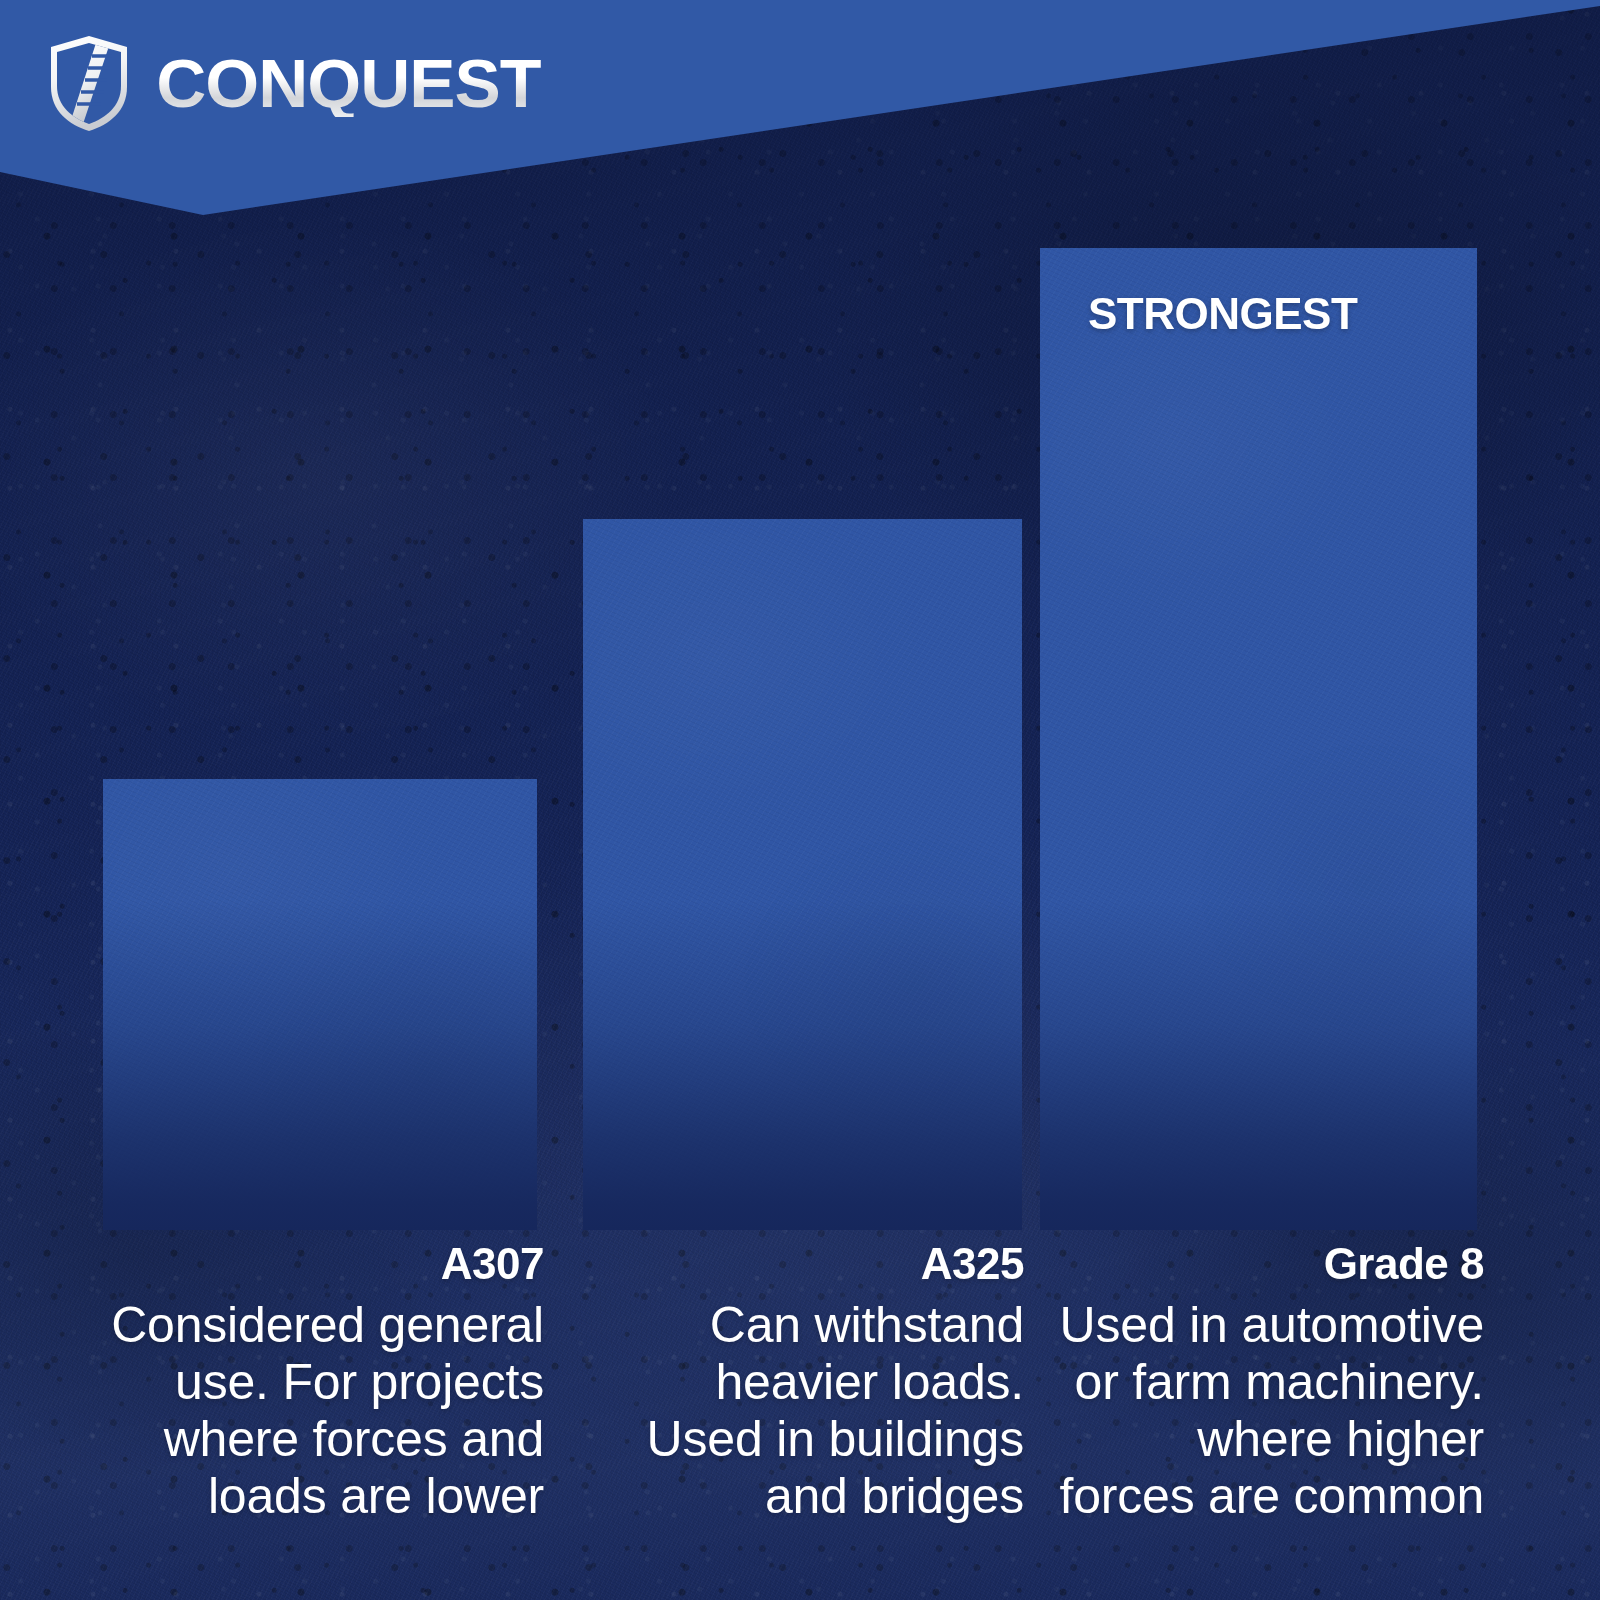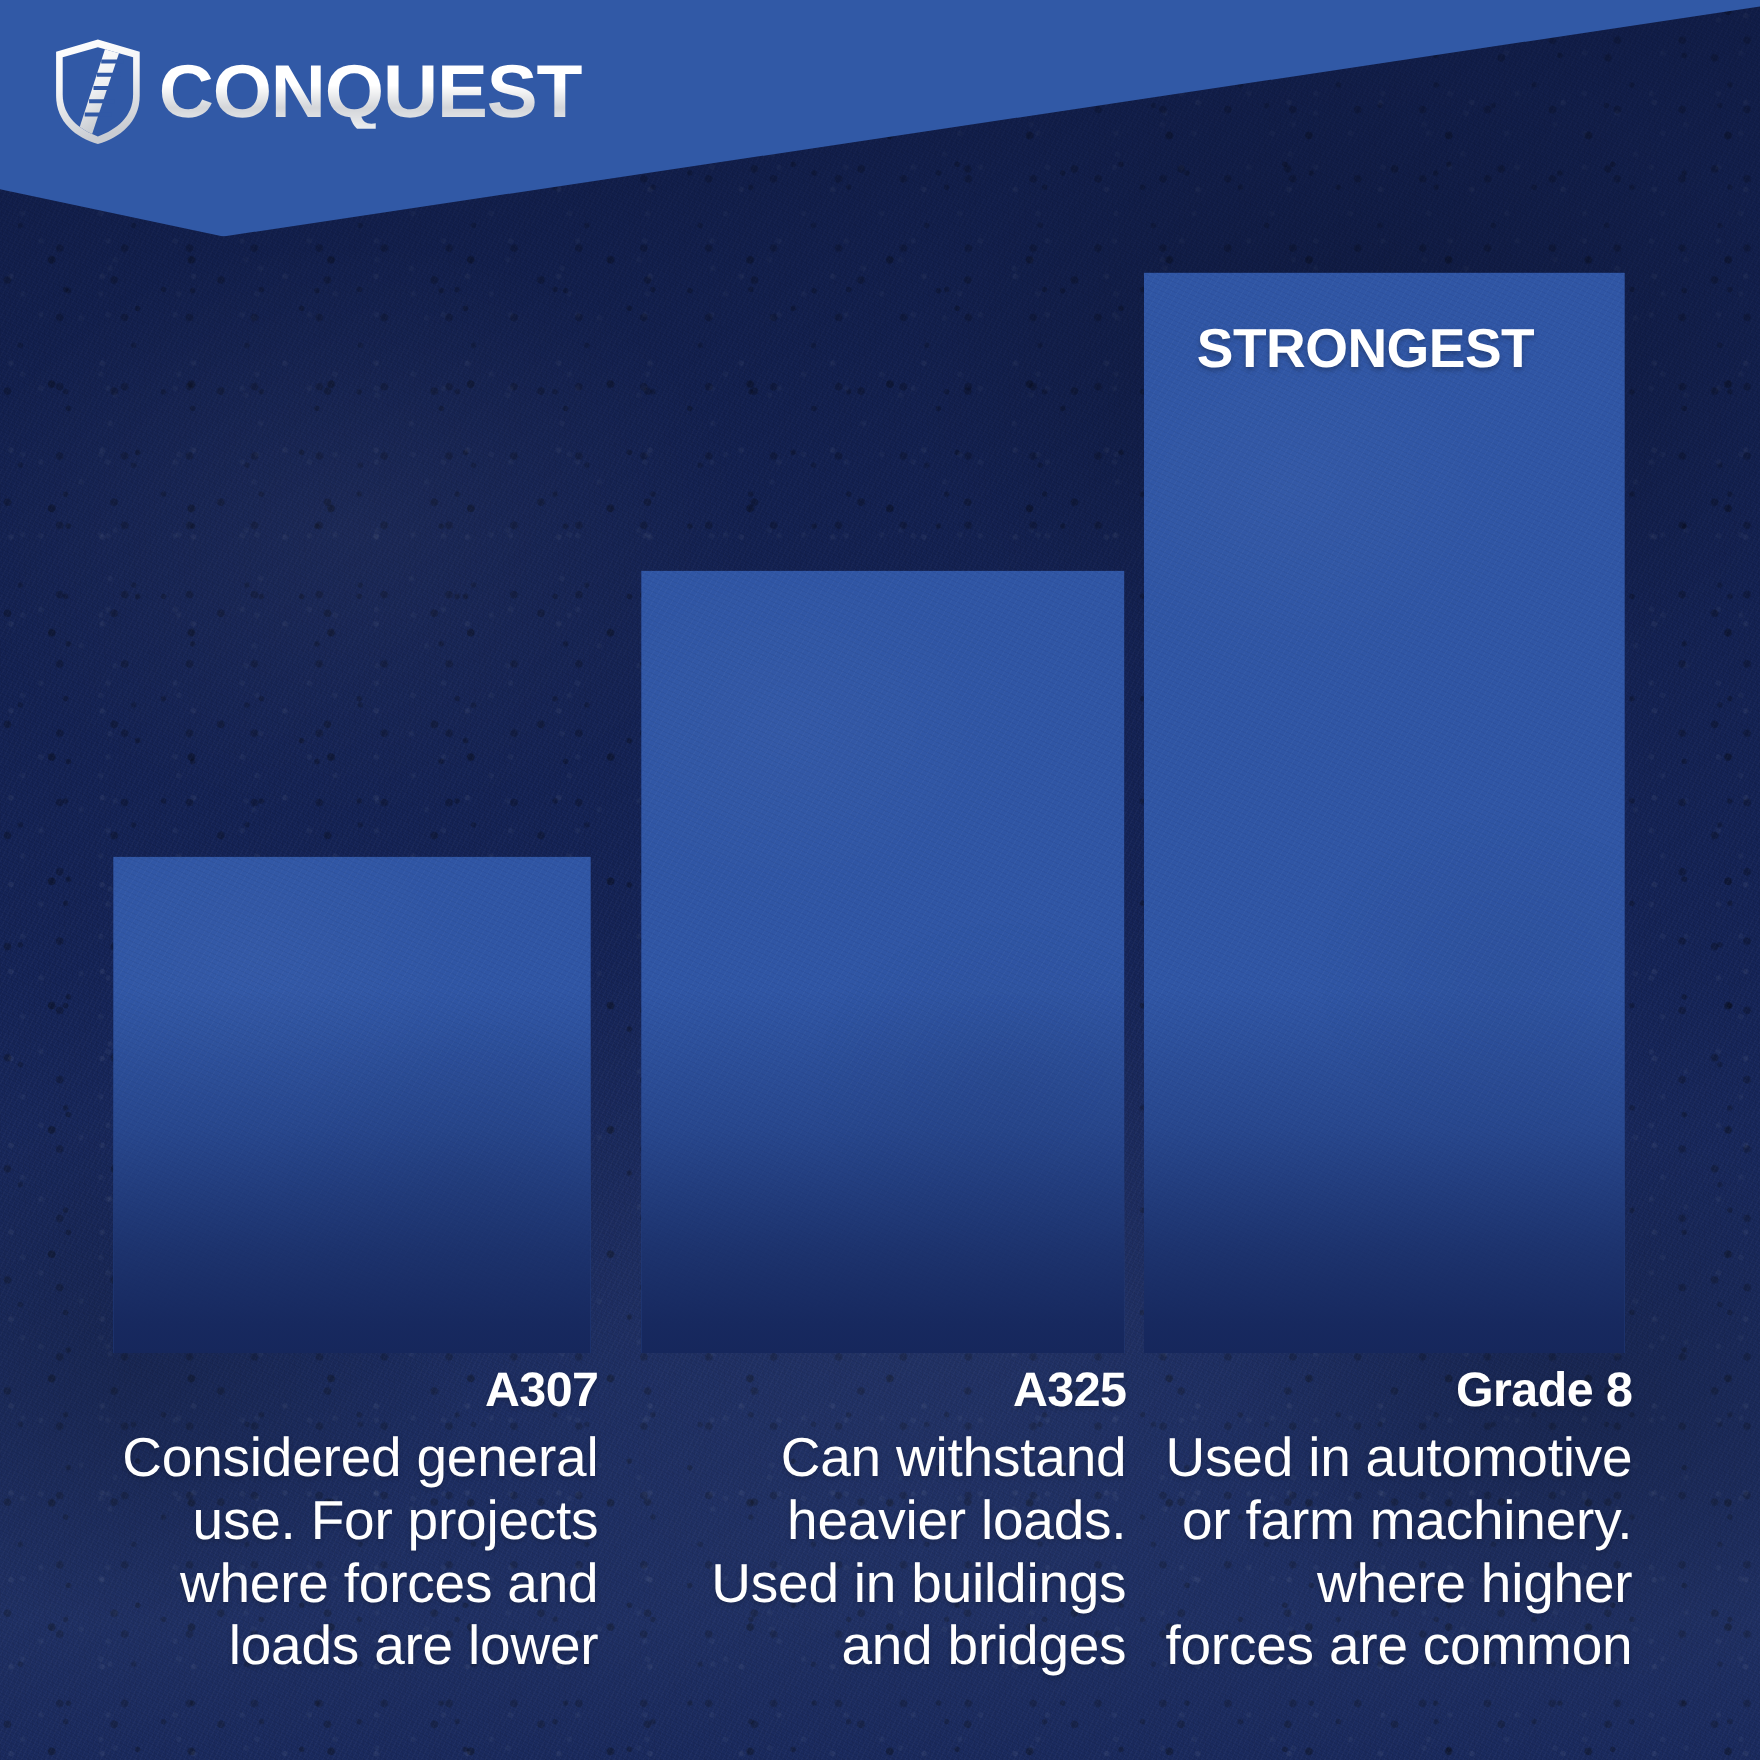--- a/index.html
+++ b/index.html
@@ -75,21 +75,21 @@
   
   #header-banner {
     position:absolute; left:0; top:0;
     width:1600px; height:240px;
     background:#3159a6;
     clip-path:polygon(0 0, 1600px 0, 1600px 6px, 203px 215px, 0 172px);
   }
 
   #logo {
     position:absolute; left:46px; top:34px;
-    display:flex; align-items:center; gap:16px;
+    display:flex; align-items:center; gap:28px;
     height:98px;
   }
   #logo-shield { width:86px; height:98px; display:block; }
   #logo-wordmark {
     font-size:68px;
     font-weight:bold;
     letter-spacing:-1px;
     line-height:1;
     color:#e9eaec;
     background:linear-gradient(to bottom,#ffffff 0%,#ffffff 42%,#d3d5d9 72%,#eceef0 100%);
@@ -132,21 +132,21 @@
 
   #bar-a307   { left:103px;  top:779px;  width:434px; height:451px; }
   #bar-a325   { left:583px;  top:519px;  width:439px; height:711px; }
   #bar-grade8 { left:1040px; top:248px;  width:437px; height:982px; }
 
   .bar-badge {
     position:absolute;
     z-index:3;
     color:#ffffff;
     font-weight:bold;
-    font-size:50px;
+    font-size:44px;
     letter-spacing:-.5px;
     line-height:1;
     white-space:nowrap;
     text-shadow:0 2px 5px rgba(0,0,0,.25);
   }
   #badge-best-value { left:155px;  top:820px; }
   #badge-strongest  { left:1088px; top:292px; }
 
   
   .label-col {

